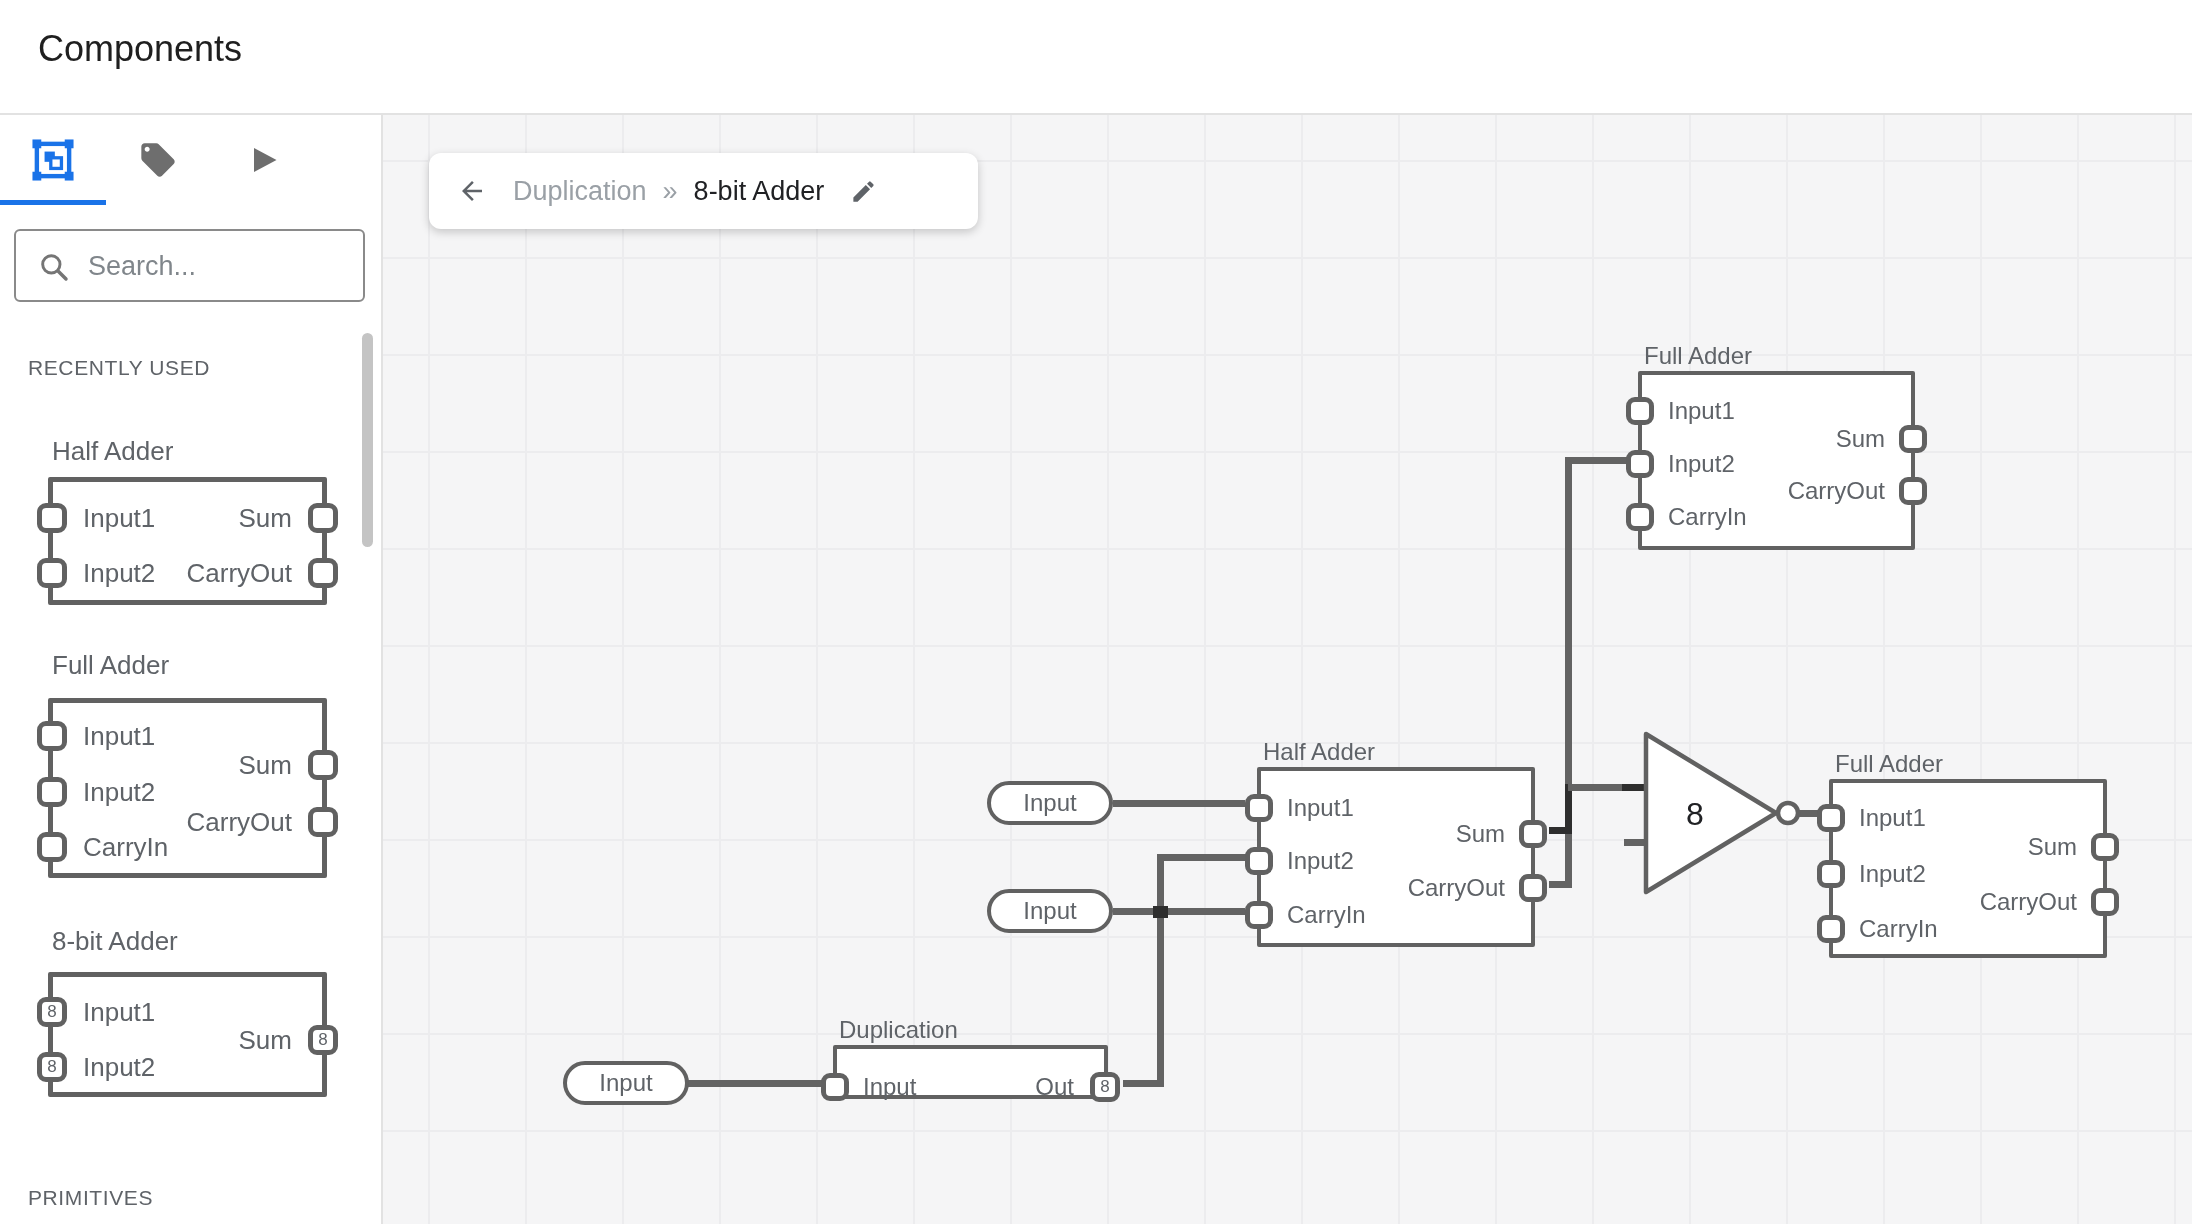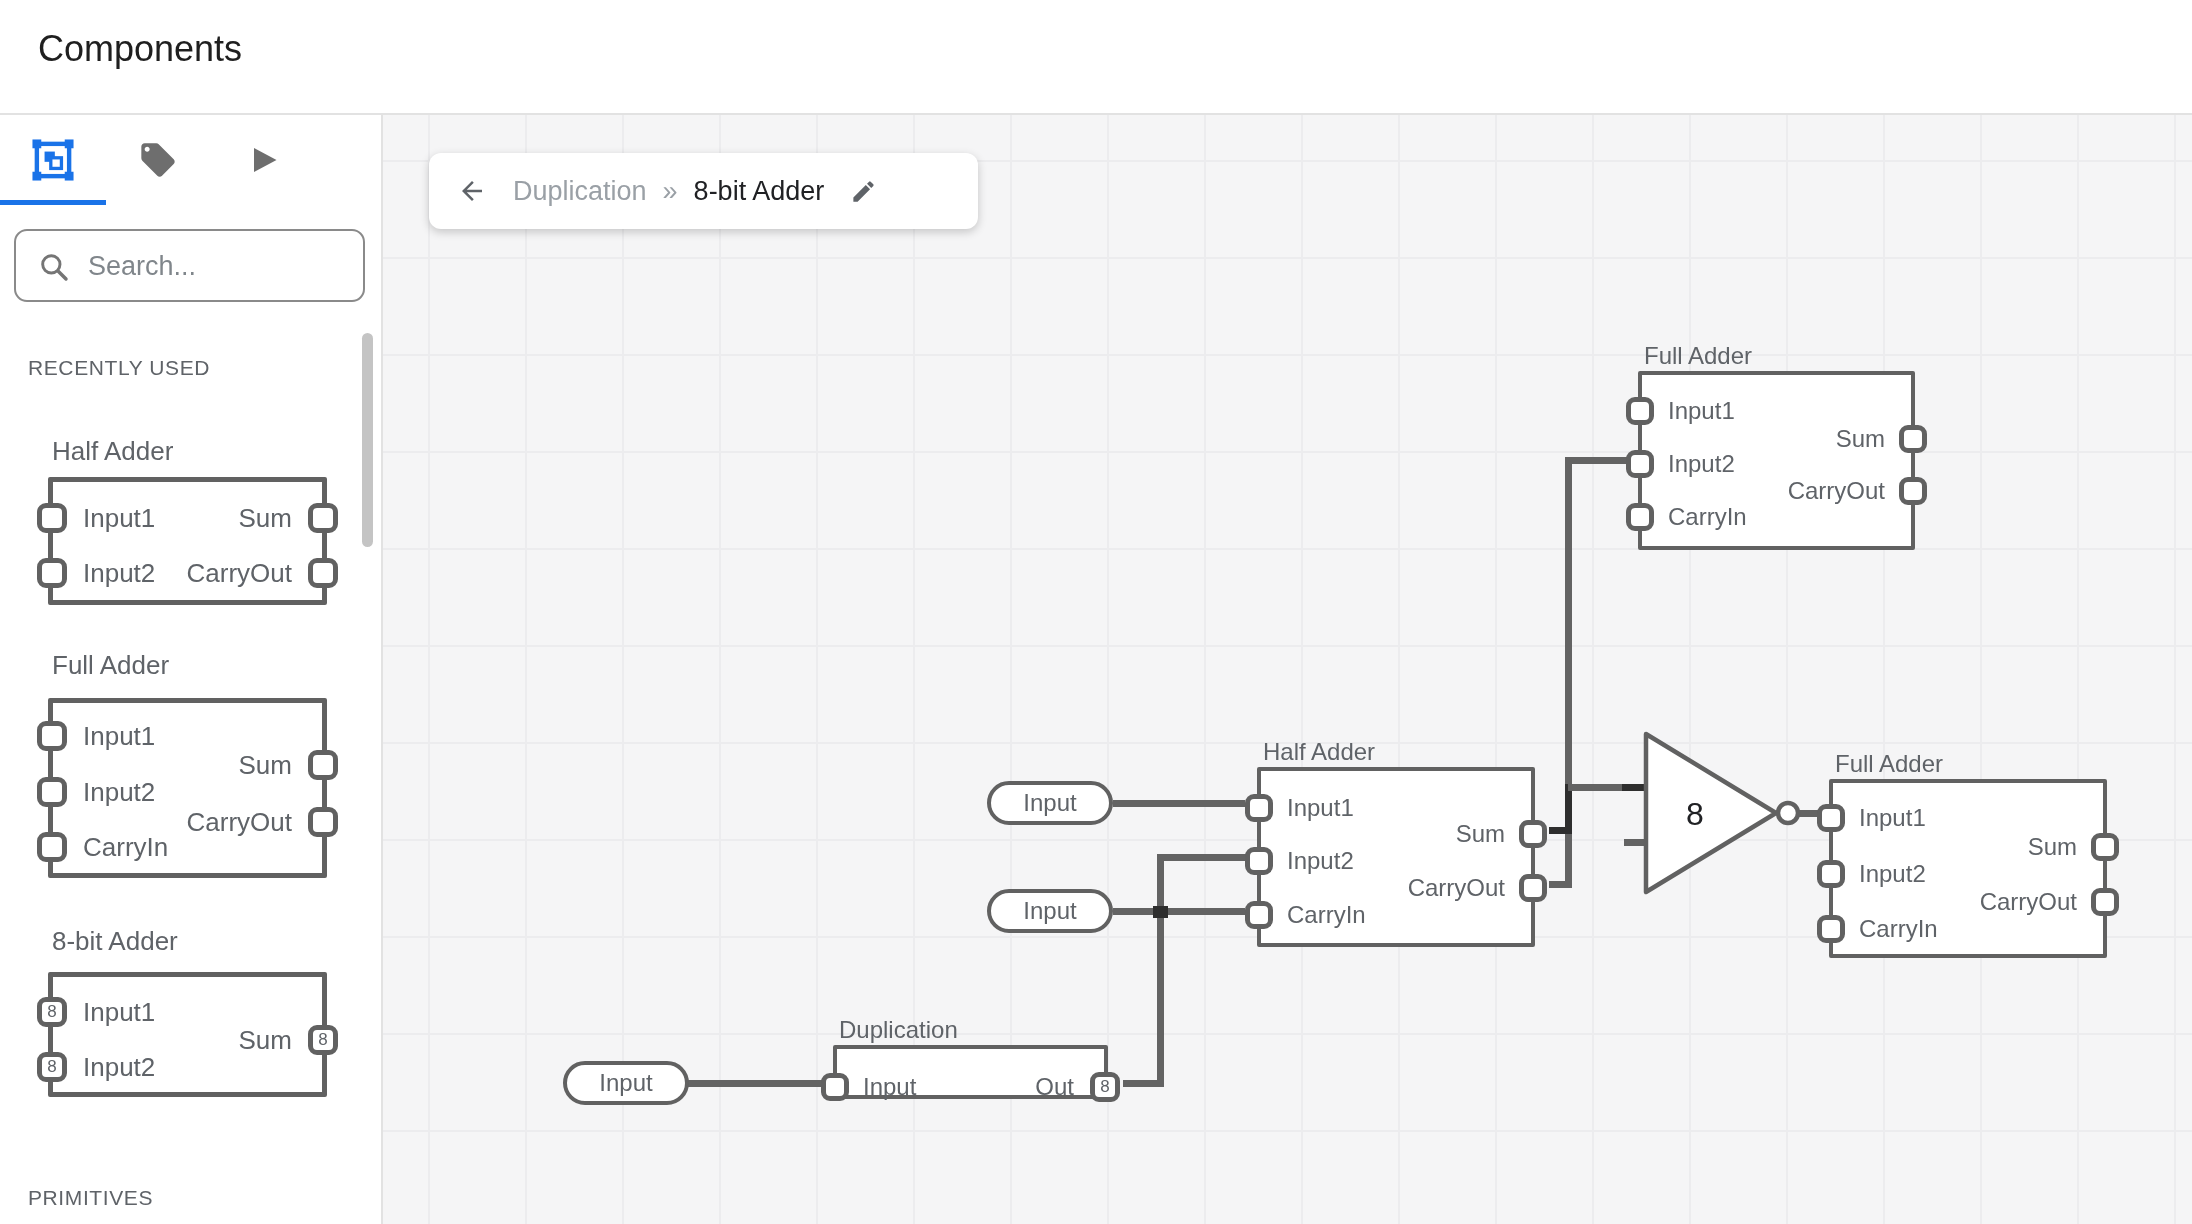--- a/index.html
+++ b/index.html
@@ -13,21 +13,21 @@
     border-bottom:2px solid #e2e2e2;box-sizing:border-box;z-index:30;}
   .app-title{position:absolute;left:38px;top:28px;font-size:36px;color:#1f1f1f;}
   
   .sidebar{position:absolute;left:0;top:115px;width:383px;height:1109px;background:#fff;
     border-right:2px solid #e2e2e2;box-sizing:border-box;z-index:20;}
   .tabbar{position:absolute;left:0;top:0;width:381px;height:90px;background:#fff;}
   .tab{position:absolute;top:0;width:106px;height:90px;cursor:pointer;}
   .tab svg{position:absolute;}
   .tab-underline{position:absolute;left:0;top:85px;width:106px;height:5px;background:#1a73e8;}
   .searchbox{position:absolute;left:14px;top:114px;width:351px;height:73px;border:2px solid #8a8a8a;
-    border-radius:13px;box-sizing:border-box;background:#fff;}
+    border-radius:6px;box-sizing:border-box;background:#fff;}
   .searchbox svg{position:absolute;left:22px;top:20px;}
   .searchbox input{position:absolute;left:70px;top:4px;width:260px;height:60px;border:none;outline:none;
     font-size:27px;color:#5f6368;font-family:"Liberation Sans",sans-serif;background:transparent;}
   .searchbox input::placeholder{color:#80868b;opacity:1;}
   .section-label{position:absolute;left:28px;font-size:21px;letter-spacing:0.6px;color:#5f6368;}
   .sb-title{position:absolute;left:52px;font-size:26px;color:#5f6368;white-space:nowrap;}
   .scroll-thumb{position:absolute;left:362px;top:218px;width:11px;height:214px;background:#c4c4c4;border-radius:6px;}
   
   .comp{position:absolute;background:#fff;border:4px solid #616161;box-sizing:border-box;border-radius:2px;}
   .comp.sb{border-width:5px;}

